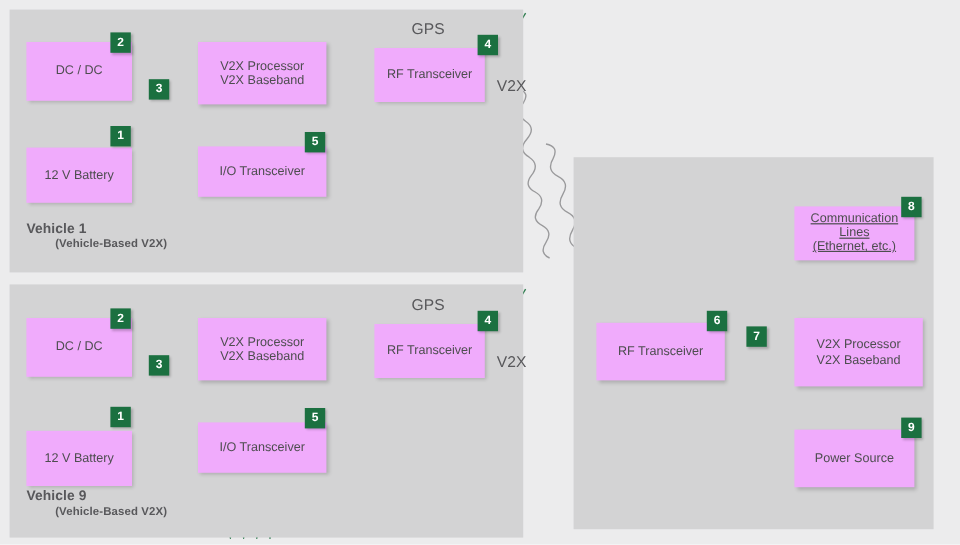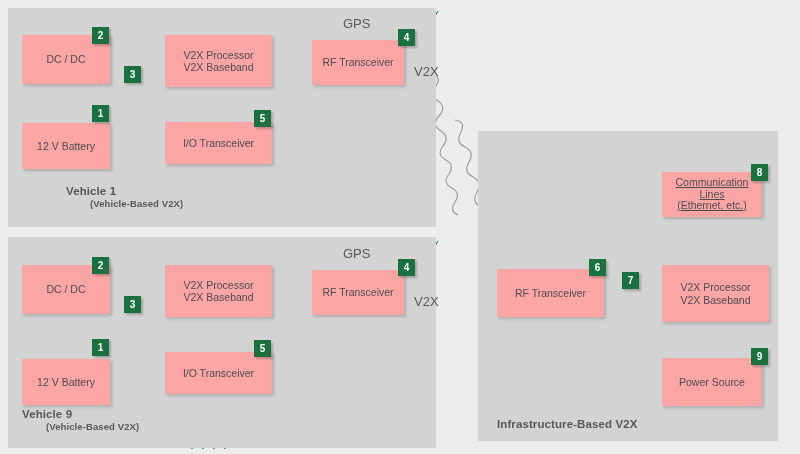--- a/index.html
+++ b/index.html
@@ -25,21 +25,21 @@
     font-weight:bold;
     letter-spacing:.1px;
     white-space:nowrap;
   }
   .panel-label .big{font-size:11.5px;display:block;line-height:13px;}
   .panel-label .small{font-size:9.5px;display:block;line-height:12px;padding-left:24px;}
 
   
   .box{
     position:absolute;
-    background:#fca5a5;
+    background:#f0abfc;
     box-shadow:2px 2px 3px rgba(0,0,0,.18);
     color:#4d4d4f;
     font-size:10.5px;
     line-height:12.5px;
     display:flex;
     align-items:center;
     justify-content:center;
     text-align:center;
     box-sizing:border-box;
     padding:2px 3px;
@@ -207,21 +207,21 @@
   <div class="box" style="left:312px;top:40px;width:92px;height:45px;">
     <span>RF Transceiver</span>
   </div>
   <div class="badge" style="left:398px;top:29px;">
     <span>4</span>
   </div>
 
   <div class="tlabel" style="left:343px;top:16px;">GPS</div>
   <div class="tlabel" style="left:414px;top:64px;">V2X</div>
 
-  <div class="panel-label" style="left:22px;top:185px;margin-left:44px;">
+  <div class="panel-label" style="left:22px;top:185px;">
     <span class="big">Vehicle 1</span>
     <span class="small">(Vehicle-Based V2X)</span>
   </div>
 
   <div class="panel" style="left:8px;top:237px;width:428px;height:211px;"></div>
 
   <div class="box" style="left:22px;top:265px;width:88px;height:49px;">
     <span>DC / DC</span>
   </div>
   <div class="badge" style="left:92px;top:257px;">
@@ -293,17 +293,14 @@
     <span>V2X Baseband</span>
   </div>
 
   <div class="box" style="left:662px;top:358px;width:100px;height:48px;align-items:center;">
     <span>Power Source</span>
   </div>
   <div class="badge" style="left:751px;top:348px;">
     <span>9</span>
   </div>
 
-  <div class="panel-label" style="left:497px;top:418px;">
-    <span class="big">Infrastructure-Based V2X</span>
-  </div>
 
 </div>
 
 </body></html>

